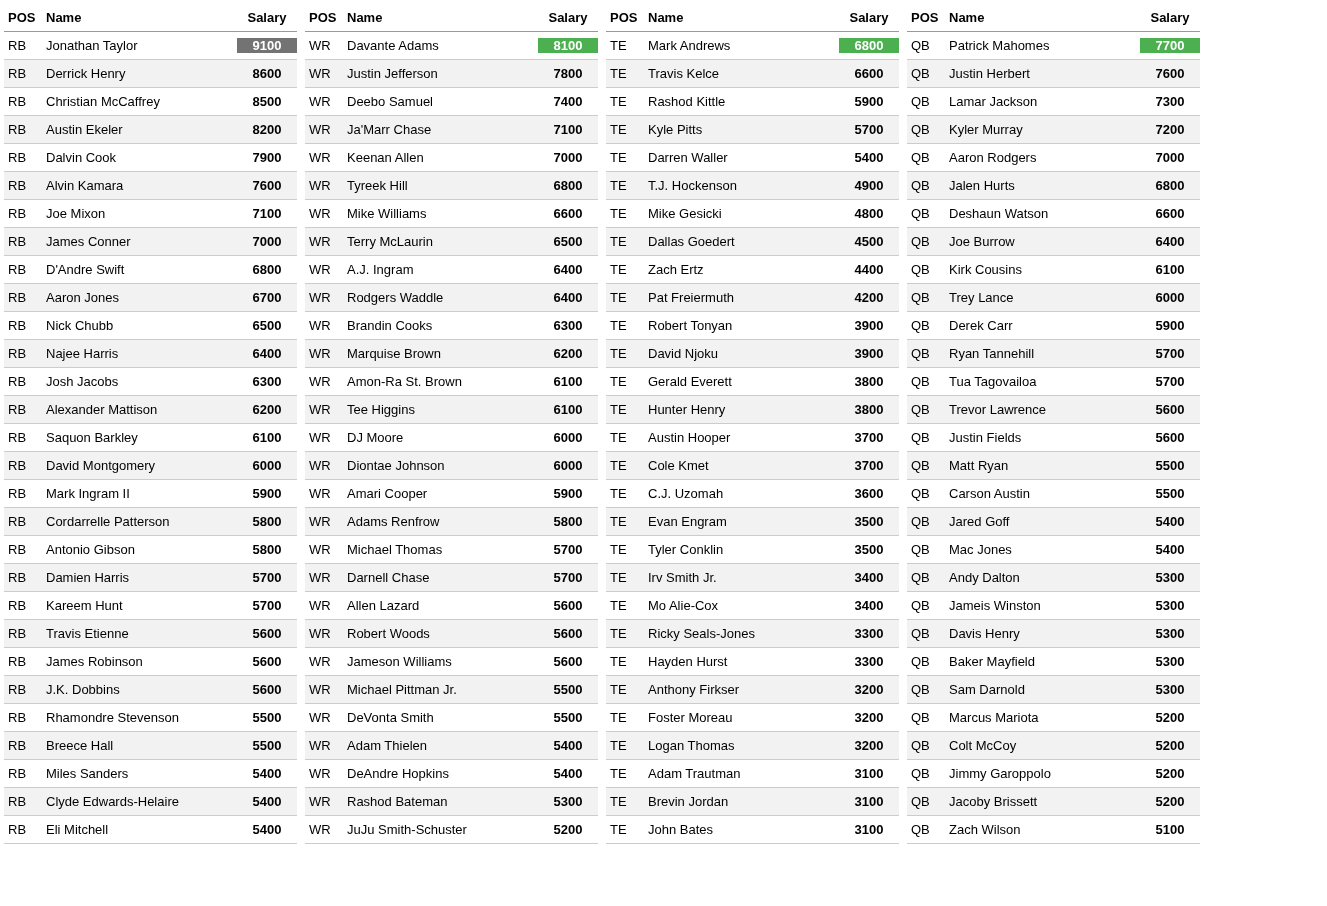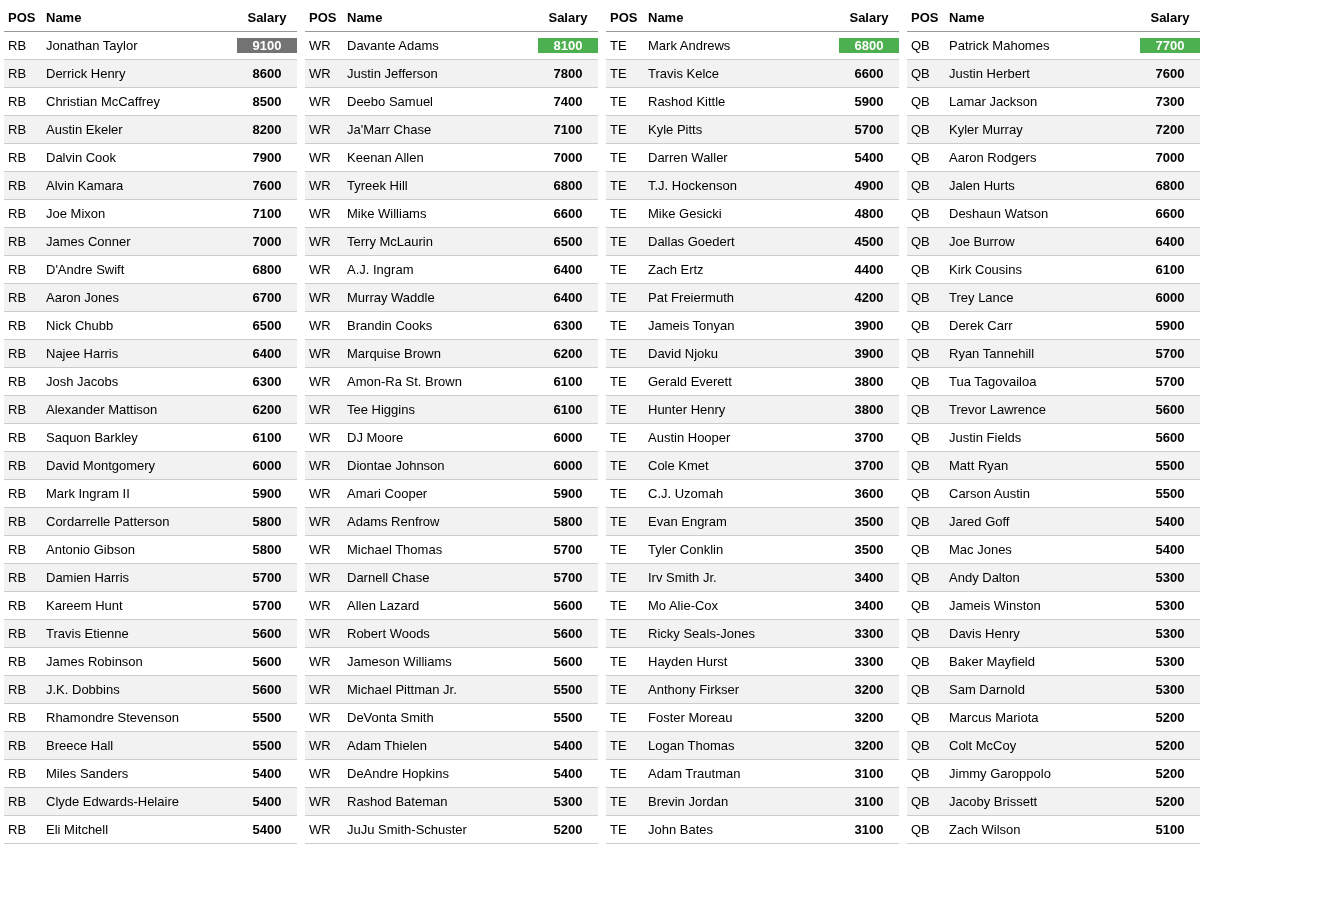--- a/index.html
+++ b/index.html
@@ -224,21 +224,21 @@
         <div class="cell-name">Terry McLaurin</div>
         <div class="cell-salary">6500</div>
       </div>
       <div class="data-row" style="background: rgb(255, 255, 255);">
         <div class="cell-pos">WR</div>
         <div class="cell-name">A.J. Ingram</div>
         <div class="cell-salary">6400</div>
       </div>
       <div class="data-row" style="background: rgb(242, 242, 242);">
         <div class="cell-pos">WR</div>
-        <div class="cell-name">Murray Waddle</div>
+        <div class="cell-name">Rodgers Waddle</div>
         <div class="cell-salary">6400</div>
       </div>
       <div class="data-row" style="background: rgb(255, 255, 255);">
         <div class="cell-pos">WR</div>
         <div class="cell-name">Brandin Cooks</div>
         <div class="cell-salary">6300</div>
       </div>
       <div class="data-row" style="background: rgb(242, 242, 242);">
         <div class="cell-pos">WR</div>
         <div class="cell-name">Marquise Brown</div>
@@ -382,21 +382,21 @@
         <div class="cell-name">Zach Ertz</div>
         <div class="cell-salary">4400</div>
       </div>
       <div class="data-row" style="background: rgb(242, 242, 242);">
         <div class="cell-pos">TE</div>
         <div class="cell-name">Pat Freiermuth</div>
         <div class="cell-salary">4200</div>
       </div>
       <div class="data-row" style="background: rgb(255, 255, 255);">
         <div class="cell-pos">TE</div>
-        <div class="cell-name">Jameis Tonyan</div>
+        <div class="cell-name">Robert Tonyan</div>
         <div class="cell-salary">3900</div>
       </div>
       <div class="data-row" style="background: rgb(242, 242, 242);">
         <div class="cell-pos">TE</div>
         <div class="cell-name">David Njoku</div>
         <div class="cell-salary">3900</div>
       </div>
       <div class="data-row" style="background: rgb(255, 255, 255);">
         <div class="cell-pos">TE</div>
         <div class="cell-name">Gerald Everett</div>

